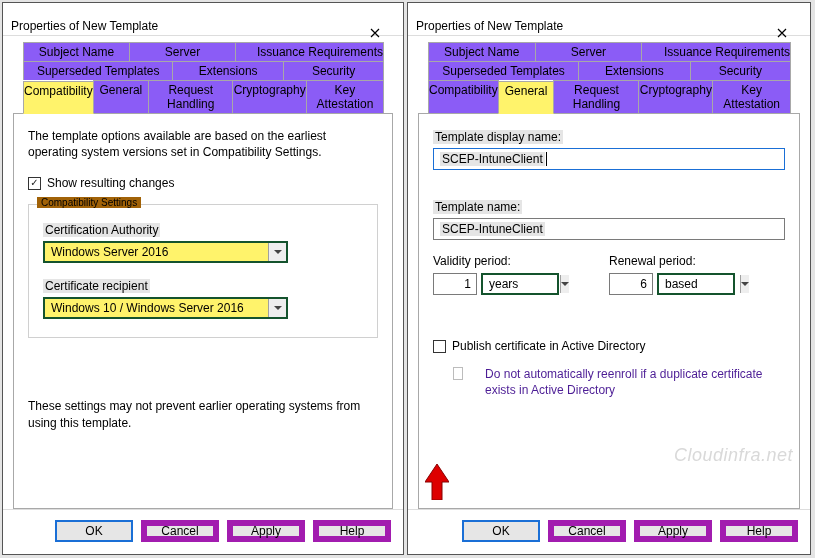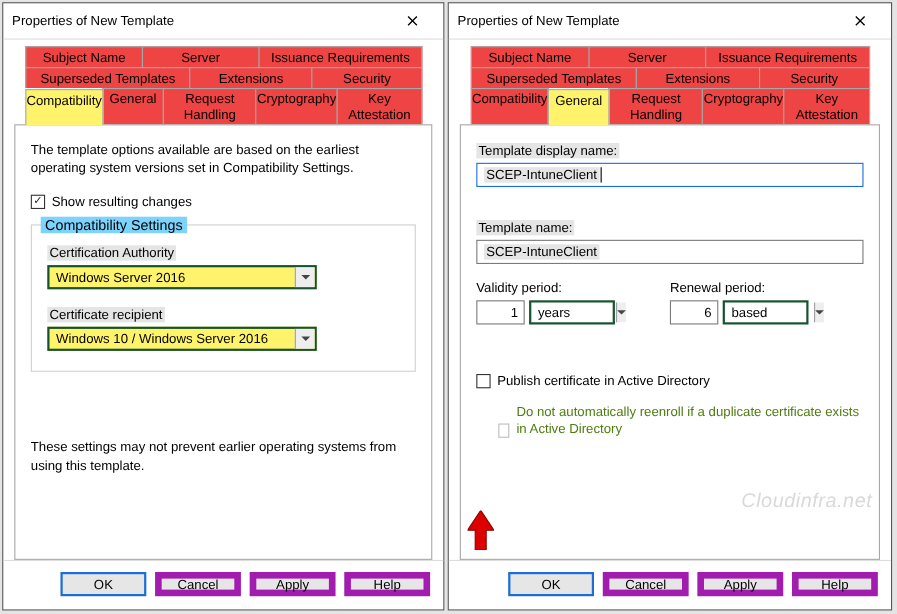--- a/index.html
+++ b/index.html
@@ -18,41 +18,41 @@
     border: 1px solid #555;
     display: flex;
     flex-direction: column;
     position: relative;
   }
   .dialog-left { width: 402px; height: 553px; }
   .dialog-right { width: 404px; height: 553px; }
   .titlebar {
     height: 30px;
     display: flex;
-    align-items: center;
+    align-items: flex-start;
     padding: 16px 8px;
     border-bottom: 1px solid #ddd;
   }
   .titlebar .title { flex: 1; font-size: 12px; }
   .close-btn {
     width: 40px; height: 28px;
     display: flex; align-items: center; justify-content: center;
     font-size: 14px;
   }
   .close-btn svg { width: 10px; height: 10px; }
   .tab-area { padding: 6px 10px 0 10px; }
   .tabrow {
     display: flex;
   }
   .tab {
     border: 1px solid #a8a8a8;
     border-bottom: none;
     padding: 2px 0;
     text-align: center;
-    background: #ef4444;
+    background: #8b5cf6;
     font-size: 12px;
     position: relative;
     margin-right: -1px;
   }
   .tab.selected {
     background: #fff36b;
     z-index: 2;
     border-bottom: 1px solid #fff36b;
     top: 1px;
   }
@@ -81,21 +81,21 @@
     content: "✓"; font-size: 10px; line-height: 1; color: #222;
   }
   .groupbox {
     border: 1px solid #d0d0d0;
     padding: 14px 14px 18px 14px;
     position: relative;
     margin-bottom: 16px;
   }
   .groupbox .legend {
     position: absolute; top: -8px; left: 8px;
-    background: #7dd3fc; padding: 0 4px; font-size: 13px;
+    background: #a16207; padding: 0 4px; font-size: 10px;
   }
   .field-label { margin: 4px 0 4px 0; }
   .hl { background: #e5e5e5; display: inline-block; padding: 0 2px; }
   .combo {
     display: flex;
     border: 2px solid #14532d;
     height: 22px;
     align-items: center;
     width: 245px;
     background: #e7e7e7;
@@ -152,21 +152,21 @@
   .num-input {
     width: 44px; height: 22px;
     border: 1px solid #7a7a7a;
     text-align: right;
     padding: 0 5px 0 0;
     display: flex; align-items: center; justify-content: flex-end;
     background: #fff;
   }
   .combo.small { width: 78px; background: #fff; gap: 36px; }
   .checkbox-block { margin-top: 44px; }
-  .sub-muted { color: #4d7c0f; margin-left: 20px; margin-top: 6px; line-height: 1.3; display:flex; gap:6px;align-items:flex-end; }
+  .sub-muted { color: #4c1d95; margin-left: 20px; margin-top: 6px; line-height: 1.3; display:flex; gap:22px; }
   .sub-muted .checkbox { border-color: #bcbcbc; }
   .arrow-pointer {
     position: absolute;
     left: 6px;
     top: 350px;
     width: 24px; height: 36px;
   }
   .watermark {
     position: absolute;
     right: 6px;
@@ -174,21 +174,21 @@
     color: #d9d9d9;
     font-size: 18px;
     font-style: italic;
     font-weight: 500;
     letter-spacing: 0.5px;
     pointer-events: none;
   }
   
   .r1a { flex: 1 1 0; }
   .r1b { flex: 1 1 0; }
-  .r1c { flex: 1.4 1 0; }
+  .r1c { flex: 1.4 1 0; text-align: right; }
   .r2a { flex: 1.35 1 0; }
   .r2b { flex: 1 1 0; }
   .r2c { flex: 0.9 1 0; }
   .r3a { flex: 0.9 1 0; }
   .r3b { flex: 0.75 1 0; }
   .r3c { flex: 1.15 1 0; }
   .r3d { flex: 1 1 0; }
   .r3e { flex: 1.05 1 0; }
 </style>
 </head>

